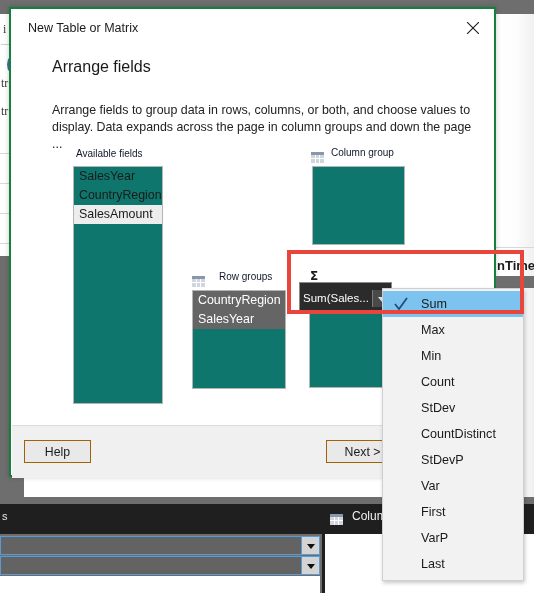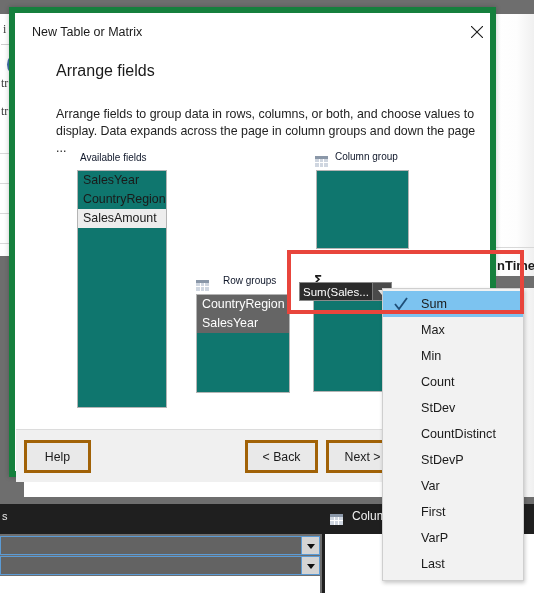--- a/index.html
+++ b/index.html
@@ -164,21 +164,21 @@
     width: 209px; height: 59px;
     background: #ffffff;
   }
 
   
   .dialog {
     position: absolute;
     left: 9px; top: 7px;
     width: 487px; height: 470px;
     background: #ffffff;
-    border: 6px solid #15803d;
+    border: 2px solid #15803d;
     box-shadow: 0 0 5px rgba(0,0,0,0.22);
     box-sizing: border-box;
   }
   .dlg-titlebar {
     position: absolute;
     left: 0; top: 0;
     width: 485px; height: 36px;
   }
   .dlg-title {
     position: absolute;
@@ -251,21 +251,21 @@
 
   #availableFieldsBox { left: 62px; top: 157px; width: 90px; height: 238px; }
   #columnGroupsBox    { left: 301px; top: 157px; width: 93px; height: 79px; }
   #rowGroupsBox       { left: 181px; top: 281px; width: 94px; height: 99px; }
   #valuesBox          { left: 298px; top: 281px; width: 95px; height: 98px; }
 
   
   .value-chip {
     position: absolute;
     left: 299px; top: 282px;
-    width: 93px; height: 19px;
+    width: 93px; height: 32px;
     background: #2b2b2b;
     border: 1px solid #8a8a8a;
     box-sizing: border-box;
     display: flex;
     align-items: center;
   }
   .value-chip .txt {
     font-size: 11.5px;
     color: #ffffff;
     padding-left: 3px;
@@ -291,23 +291,23 @@
   
   .dlg-footer {
     position: absolute;
     left: 1px; top: 416px;
     width: 483px; height: 52px;
     background: #f0f0f0;
     border-top: 1px solid #dcdcdc;
   }
   .btn {
     position: absolute;
-    height: 33px;
+    height: 23px;
     background: #e9e9e9;
-    border: 3px solid #a16207;
+    border: 1px solid #a16207;
     box-sizing: border-box;
     font-size: 12.3px;
     color: #1a1a1a;
     display: flex;
     align-items: center;
     justify-content: center;
     cursor: pointer;
   }
   #btnHelp { left: 24px; top: 440px; width: 67px; }
   #btnBack { left: 245px; top: 440px; width: 73px; }
@@ -478,21 +478,20 @@
   </div>
 
   <div class="value-chip">
     <span class="txt">Sum(Sales...</span>
     <span class="dd">
         <i></i>
       </span>
   </div>
 
   <div class="btn" id="btnHelp">Help</div>
-  <div class="btn" id="btnBack">&lt; Back</div>
   <div class="btn" id="btnNext">Next &gt;</div>
 
   <div class="frag-ntime-bar"></div>
   <div class="frag-ntime">nTime</div>
 
   <div class="menu" id="aggMenu">
       <div class="menu-item selected"><span class="check"><svg width="14" height="26" viewBox="0 0 14 26">
             <polyline points="1,13 5,18 13,7" fill="none" stroke="#1f4f78" stroke-width="1.8"></polyline>
           </svg></span><span>Sum</span></div>
       <div class="menu-item"><span>Max</span></div>

